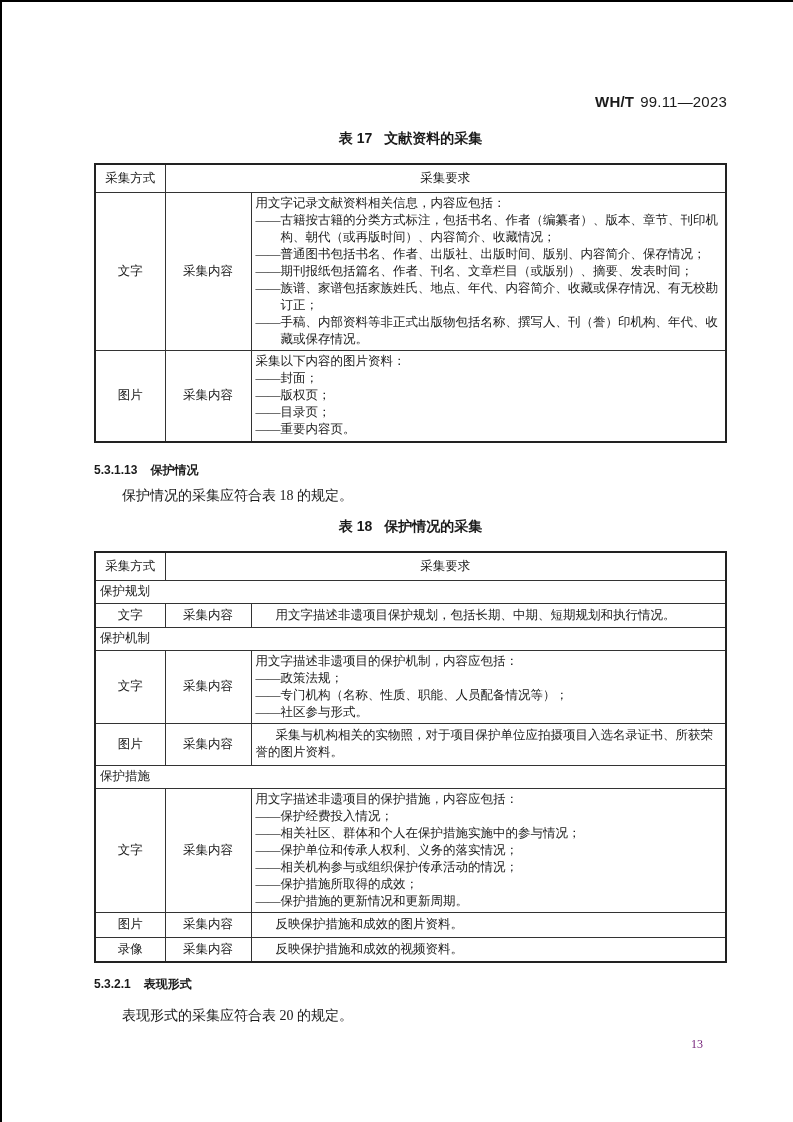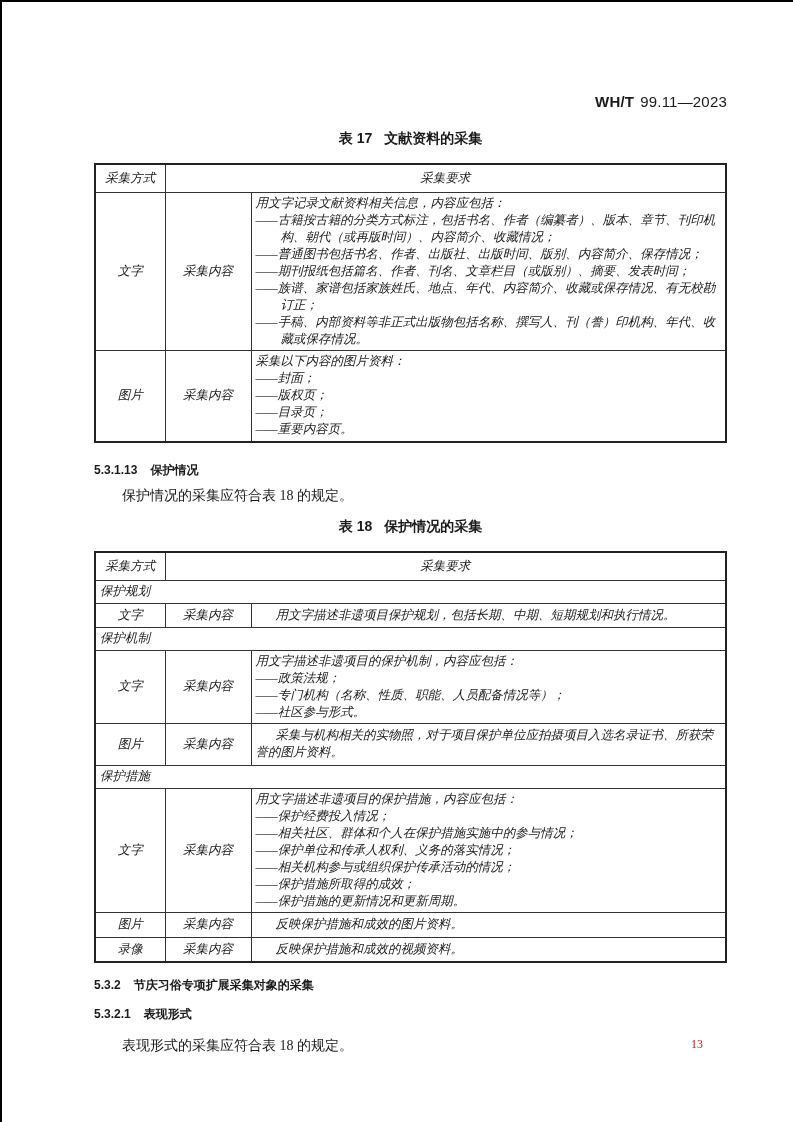--- a/index.html
+++ b/index.html
@@ -38,21 +38,20 @@
 
   
   table.spec {
     margin-top: 17px;
     border-collapse: collapse;
     table-layout: fixed;
     width: 633px;
     border: 2px solid #222222;
     font-size: 12.5px;
     line-height: 17px;
-    font-style: italic;
   }
   table.spec td {
     border: 1px solid #333333;
     vertical-align: middle;
     padding: 2px 4px;
     overflow: hidden;
   }
   td.c { text-align: center; }
   td.req { text-align: left; padding: 3px 6px 3px 8px; }
   td.group-cell { text-align: left; padding-left: 8px; }
@@ -77,21 +76,21 @@
     font-size: 14px; line-height: 16px;
     text-indent: 2em;
   }
   .p1 { margin-top: 10px; }
 
   
   .page-number {
     position: absolute;
     left: 689px; top: 1036px;
     font-size: 12px; line-height: 13px;
-    color: #b91c1c;
+    color: #701a75;
   }
 </style>
 </head>
 <body>
 
 <div class="page">
   <div class="content">
 
     <div class="doc-header">
       <span class="code">WH/T</span><span>99.11—2023</span>
@@ -218,26 +217,23 @@
       <tr style="height:25px">
         <td class="c">录像</td>
         <td class="c">采集内容</td>
         <td class="req">
           <div class="para">反映保护措施和成效的视频资料。</div>
         </td>
       </tr>
     </tbody>
       </table>
 
-    <div class="h h2">
-      <span class="hnum">5.3.2</span><span>节庆习俗专项扩展采集对象的采集</span>
-    </div>
 
     <div class="h h3">
       <span class="hnum">5.3.2.1</span><span>表现形式</span>
     </div>
 
-    <p class="body-para">表现形式的采集应符合表 18 的规定。</p>
+    <p class="body-para">表现形式的采集应符合表 20 的规定。</p>
 
   </div>
 
   <div class="page-number">13</div>
 </div>
 
 </body></html>

